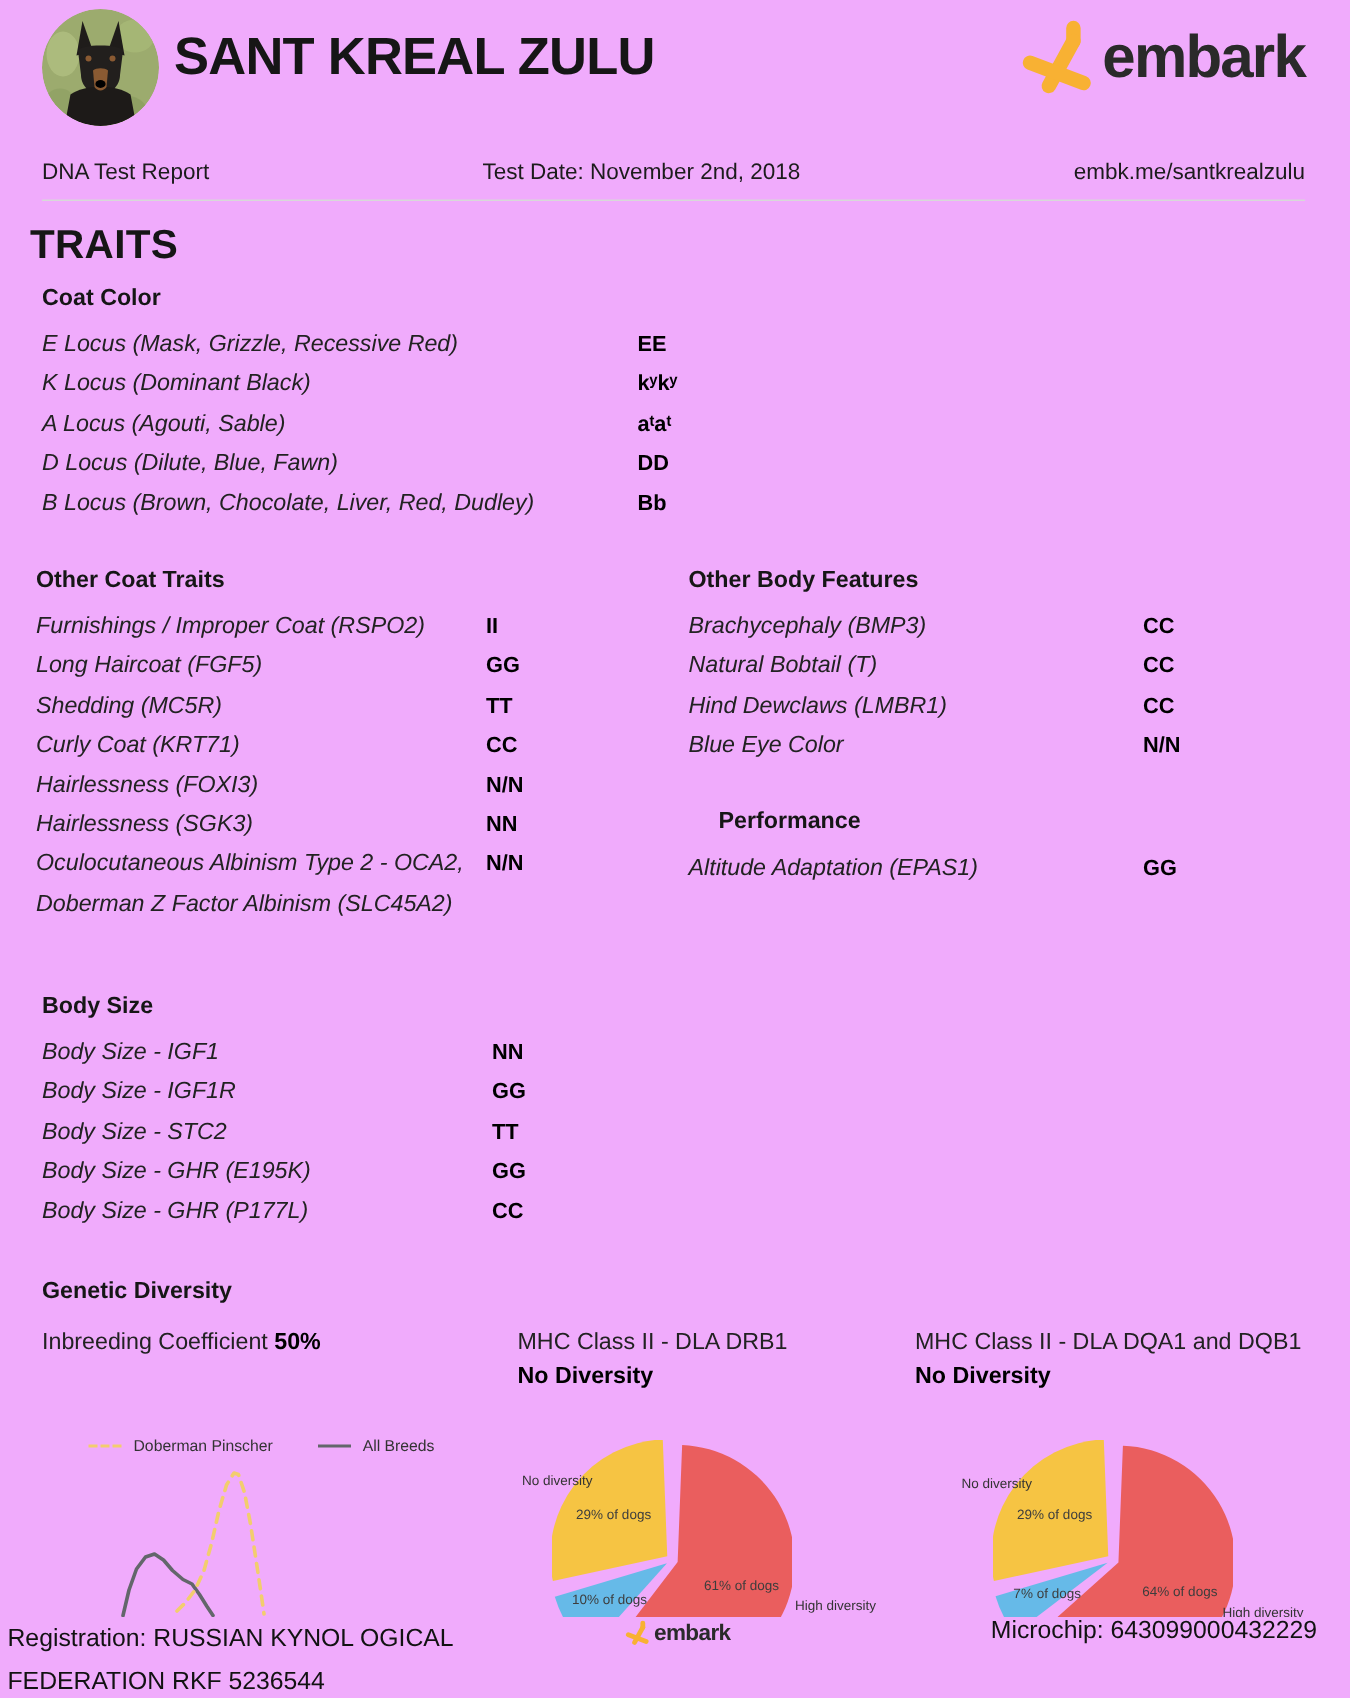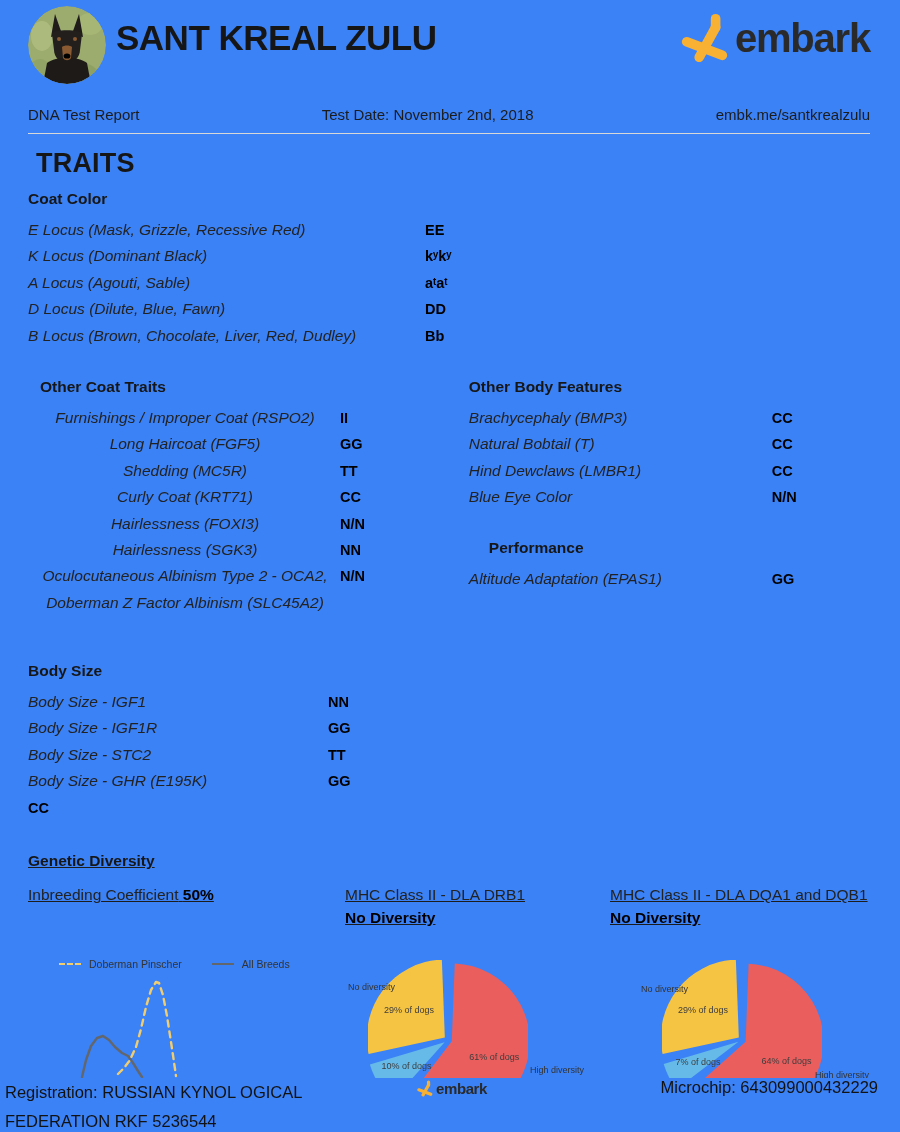--- a/index.html
+++ b/index.html
@@ -1,51 +1,51 @@
 <!DOCTYPE html>
 <html><head>
 <meta charset="utf-8">
 <style>
   html,body{margin:0;padding:0;background:#fff;}
   body{font-family:"Liberation Sans","DejaVu Sans",sans-serif;color:#1c1c1c;}
-  .page{position:relative;width:900px;height:1132px;background:#3b82f6;overflow:hidden;}
+  .page{position:relative;width:900px;height:1132px;background:#f0abfc;overflow:hidden;}
 
   
   .header{position:absolute;top:6px;left:28px;right:30px;height:84px;display:flex;align-items:flex-start;}
   .avatar{width:78px;height:78px;border-radius:50%;overflow:hidden;flex:none;}
   .dog-name{font-size:35px;font-weight:800;letter-spacing:-0.5px;margin:12px 0 0 10px;color:#161616;}
   .brand{margin-left:auto;display:flex;align-items:center;margin-top:6px;}
   .brand-word{font-size:40px;font-weight:700;letter-spacing:-1.2px;color:#2a2a2a;margin-left:3px;}
 
   
   .meta{position:absolute;top:106px;left:28px;right:30px;display:flex;align-items:center;font-size:15px;color:#1c1c1c;}
   .meta .m-left{flex:none;}
   .meta .m-center{flex:1;text-align:center;}
   .meta .m-right{flex:none;}
   .divider{position:absolute;top:133px;left:28px;right:30px;border-top:1px solid #d8d8d8;}
 
   
-  .traits-title{position:absolute;top:148px;left:36px;font-size:27px;font-weight:800;letter-spacing:0.2px;color:#161616;}
+  .traits-title{position:absolute;top:148px;left:20px;font-size:27px;font-weight:800;letter-spacing:0.2px;color:#161616;}
   .sec-h{font-size:15.5px;font-weight:700;color:#161616;margin:0 0 9px 0;}
   .trow{display:flex;line-height:26.4px;font-size:15.5px;color:#222;}
   .trow .lab{padding-right:10px;font-style:italic;}
   .trow .val{font-weight:700;font-size:14.5px;color:#000;line-height:26.4px;}
   .coat{position:absolute;top:190px;left:28px;width:560px;}
   .coat .lab{width:387px;}
-  .cols{position:absolute;top:378px;left:40px;right:30px;display:flex;}
+  .cols{position:absolute;top:378px;left:24px;right:30px;display:flex;}
   .col-l{width:435px;}
   .col-r{width:407px;}
-  .col-l .lab{width:290px;text-align:center;}
+  .col-l .lab{width:290px;}
   .col-r .lab{width:293px;}
   .perf-h{margin-top:28px;margin-left:20px;}
   .bodysize{position:absolute;top:662px;left:28px;width:560px;}
   .bodysize .lab{width:290px;}
 
   
-  .gd{position:absolute;top:852px;left:28px;right:30px;text-decoration:underline;}
+  .gd{position:absolute;top:852px;left:28px;right:30px;}
   .gd-row{display:flex;margin-top:13px;font-size:15.5px;line-height:23px;color:#222;}
   .gd1{width:317px;}
   .gd2{width:265px;}
   .gd3{flex:1;}
   .gd b{color:#000;}
   .gd .res{font-weight:700;color:#000;}
 
   
   .charts{position:absolute;top:950px;left:0;width:900px;height:128px;overflow:hidden;}
   .linechart{position:absolute;left:45px;top:0;width:230px;height:128px;}
@@ -213,20 +213,21 @@
       </div>
     <div class="trow">
         <span class="lab">Body Size - STC2</span>
         <span class="val">TT</span>
       </div>
     <div class="trow">
         <span class="lab">Body Size - GHR (E195K)</span>
         <span class="val">GG</span>
       </div>
     <div class="trow">
+        <span class="lab">Body Size - GHR (P177L)</span>
         <span class="val">CC</span>
       </div>
   </div>
 
   <div class="gd">
     <div class="sec-h">Genetic Diversity</div>
     <div class="gd-row">
       <div class="gd1">
         <span>Inbreeding Coefficient</span>
         <b>50%</b>

